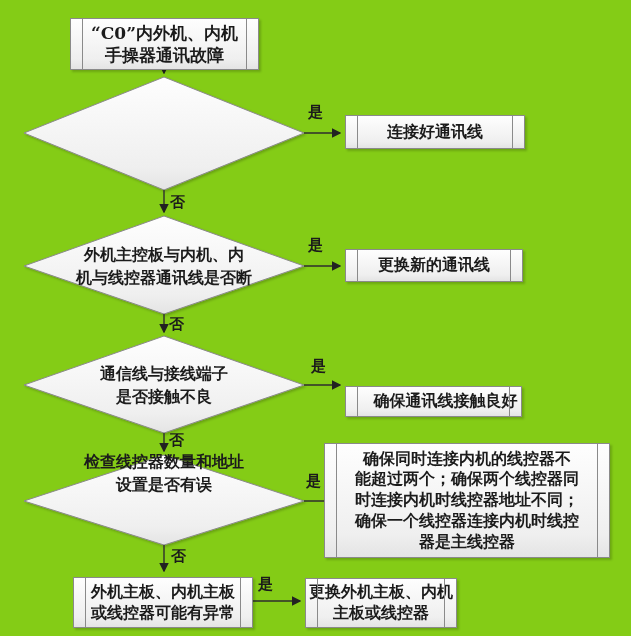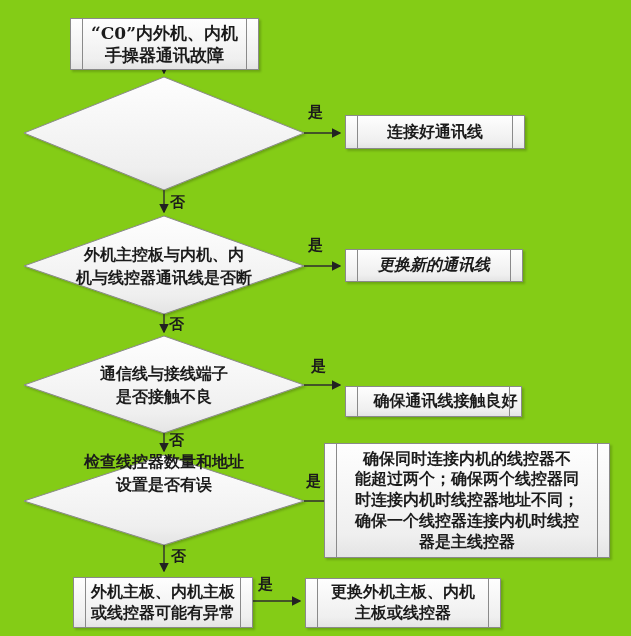--- a/index.html
+++ b/index.html
@@ -26,25 +26,25 @@
   .pbox::after  { right:11px; }
   .dtext {
     position:absolute; display:flex; align-items:center; justify-content:center;
     text-align:center; white-space:pre-line;
     font-size:16px; font-weight:600; line-height:1.45;
   }
   .lbl { position:absolute; font-size:15px; font-weight:600; }
 
   .start { left:70px;  top:18px;  width:189px; height:52px; font-size:17px; font-weight:700; }
   .a1    { left:345px; top:115px; width:180px; height:34px; }
-  .a2    { left:345px; top:249px; width:178px; height:33px;font-style:italic; }
+  .a2    { left:345px; top:249px; width:178px; height:33px; }
   .a3    { left:345px; top:386px; width:177px; height:31px;padding-left:24px; }
   .a4    { left:324px; top:443px; width:286px; height:115px; line-height:1.3; }
   .fb    { left:73px;  top:577px; width:180px; height:51px; }
-  .fin   { left:305px; top:578px; width:196px; height:50px; }
+  .fin   { left:305px; top:578px; width:152px; height:50px; }
 
   .d1 { left:34px; top:88px;  width:260px; height:90px; }
   .d2 { left:34px; top:228px; width:260px; height:76px; }
   .d3 { left:34px; top:348px; width:260px; height:74px; }
   .d4 { left:34px; top:436px; width:260px; height:74px; }
 
   .yes1 { left:308px; top:103px; }
   .yes2 { left:308px; top:236px; }
   .yes3 { left:311px; top:357px; }
   .yes4 { left:306px; top:472px; }

